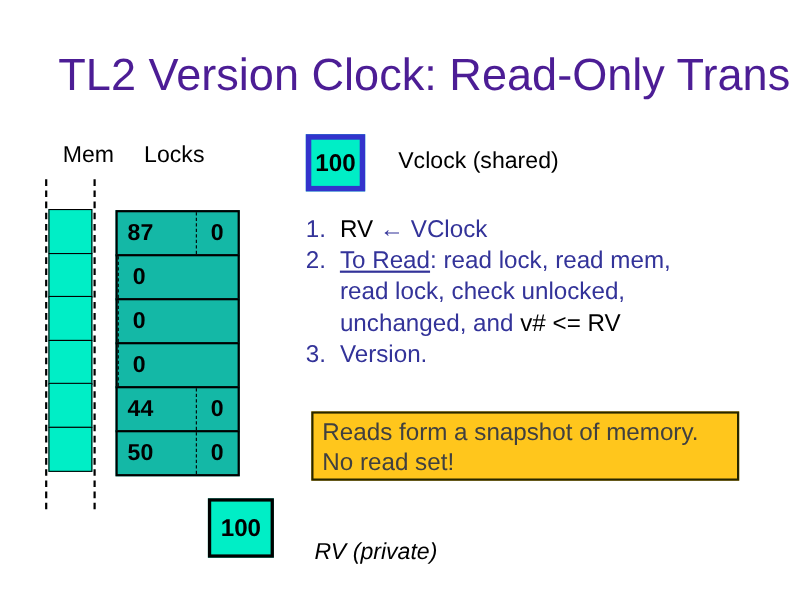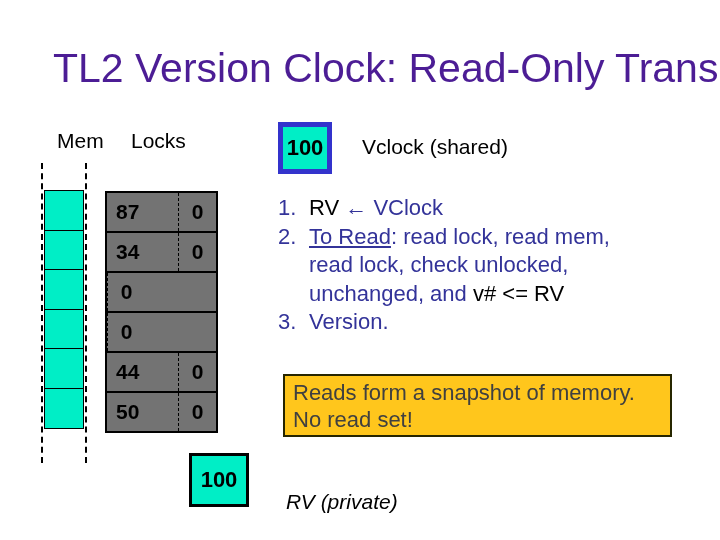--- a/index.html
+++ b/index.html
@@ -24,21 +24,21 @@
   .mem-cells{position:absolute;left:1px;right:1px;top:27px;}
   .mem-cell{
     height:41px;background:#00EEC6;border:1.5px solid #000;
     box-sizing:border-box;margin-top:-1.5px;
   }
   .mem-cell:first-child{margin-top:0;}
 
   
   .locks-table{position:absolute;left:105px;top:191px;width:113px;}
   .locks-row{
-    display:flex;height:42px;background:#737373;border:2px solid #000;
+    display:flex;height:42px;background:#14b8a6;border:2px solid #000;
     box-sizing:border-box;margin-top:-2px;align-items:stretch;
     font-weight:bold;font-size:21px;
   }
   .locks-row:first-child{margin-top:0;}
   .locks-ver{flex:1;display:flex;align-items:center;padding-left:9px;}
   .locks-bit{
     width:38px;border-left:1.5px dashed #000;box-sizing:border-box;
     display:flex;align-items:center;justify-content:center;
   }
 
@@ -98,21 +98,20 @@
       <div class="mem-cell"></div>
     </div>
   </div>
 
   <div class="locks-table">
     <div class="locks-row">
       <div class="locks-ver">87</div>
       <div class="locks-bit">0</div>
     </div>
     <div class="locks-row">
-      <div class="locks-ver">34</div>
       <div class="locks-bit">0</div>
     </div>
     <div class="locks-row">
       <div class="locks-bit">0</div>
     </div>
     <div class="locks-row">
       <div class="locks-bit">0</div>
     </div>
     <div class="locks-row">
       <div class="locks-ver">44</div>

